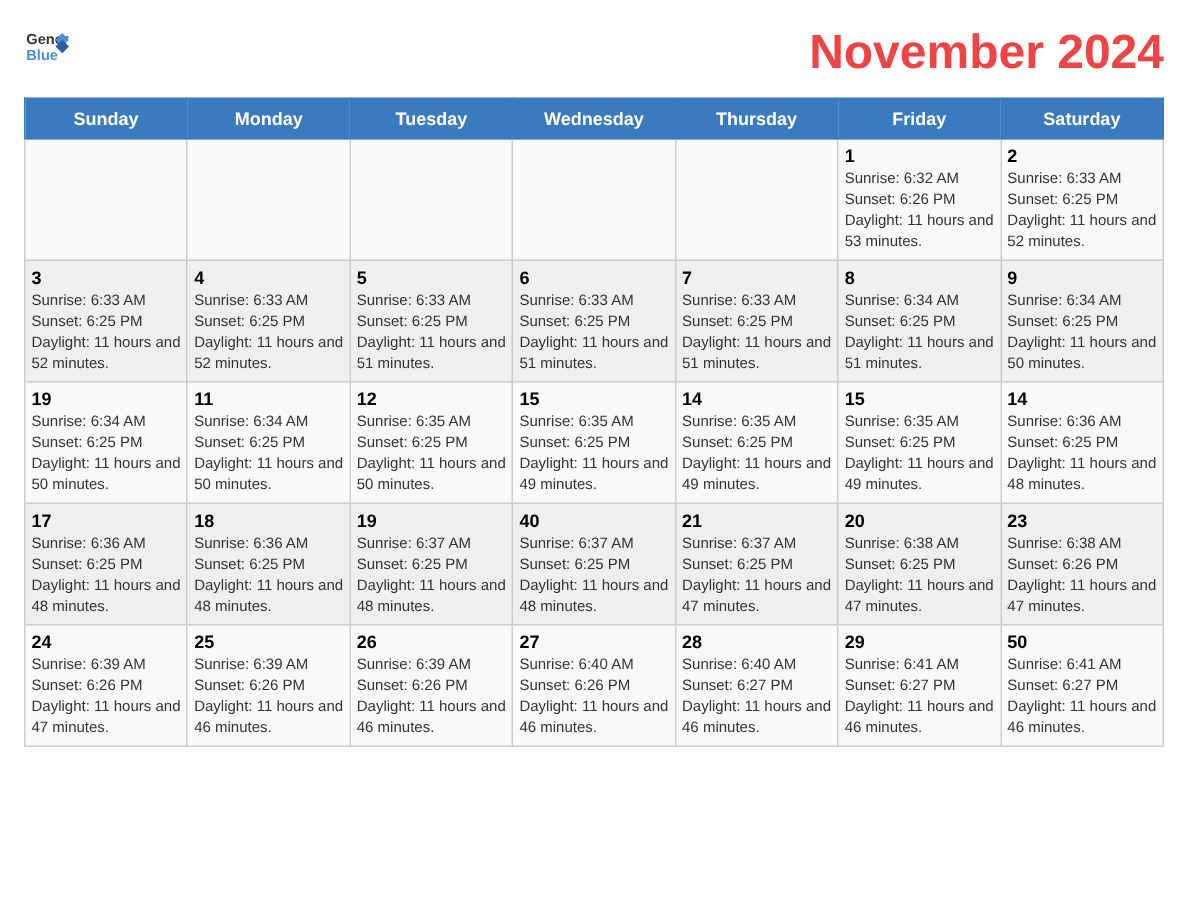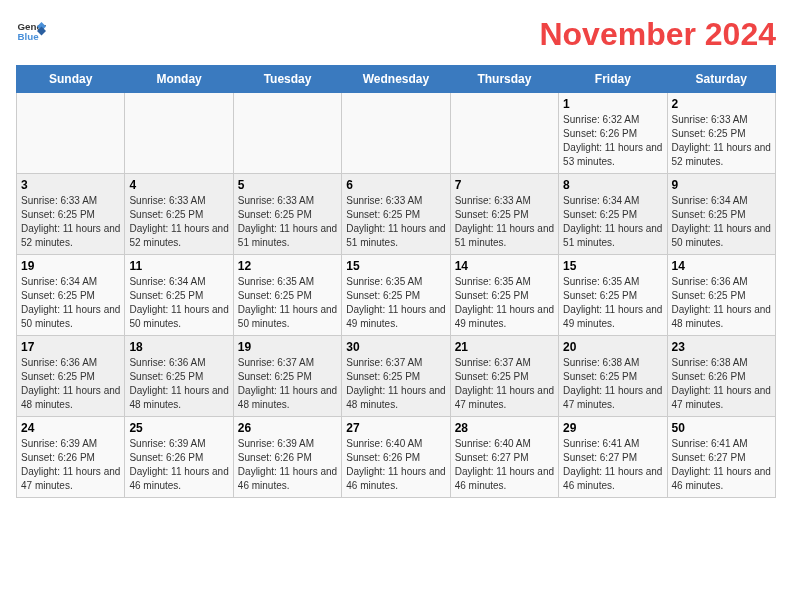--- a/index.html
+++ b/index.html
@@ -230,21 +230,21 @@
 Sunset: 6:25 PM
 Daylight: 11 hours and 48 minutes.</div>
         </td>
         <td>
           <span class="day-num">19</span>
           <div class="day-info" style="white-space: pre-line;">Sunrise: 6:37 AM
 Sunset: 6:25 PM
 Daylight: 11 hours and 48 minutes.</div>
         </td>
         <td>
-          <span class="day-num">30</span>
+          <span class="day-num">40</span>
           <div class="day-info" style="white-space: pre-line;">Sunrise: 6:37 AM
 Sunset: 6:25 PM
 Daylight: 11 hours and 48 minutes.</div>
         </td>
         <td>
           <span class="day-num">21</span>
           <div class="day-info" style="white-space: pre-line;">Sunrise: 6:37 AM
 Sunset: 6:25 PM
 Daylight: 11 hours and 47 minutes.</div>
         </td>

